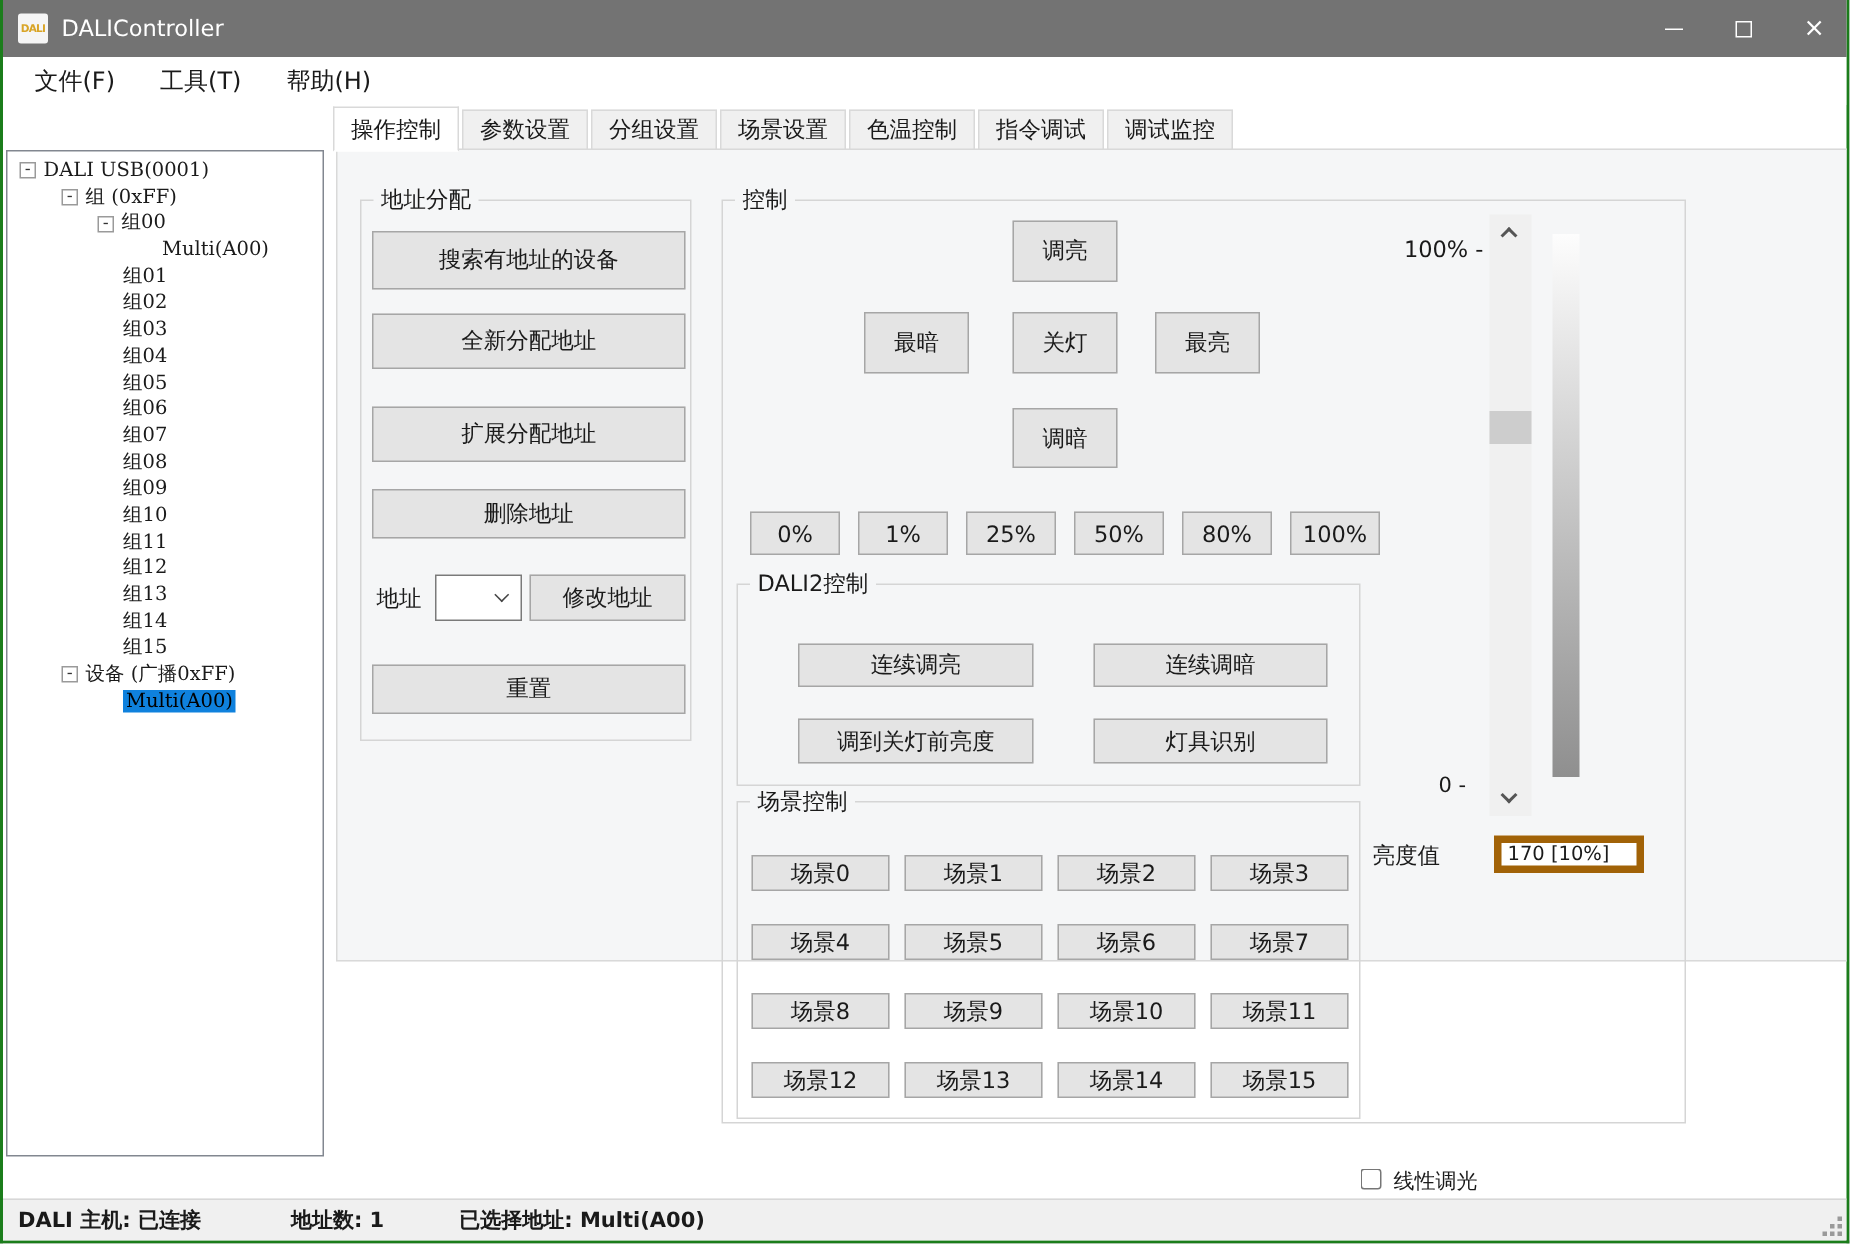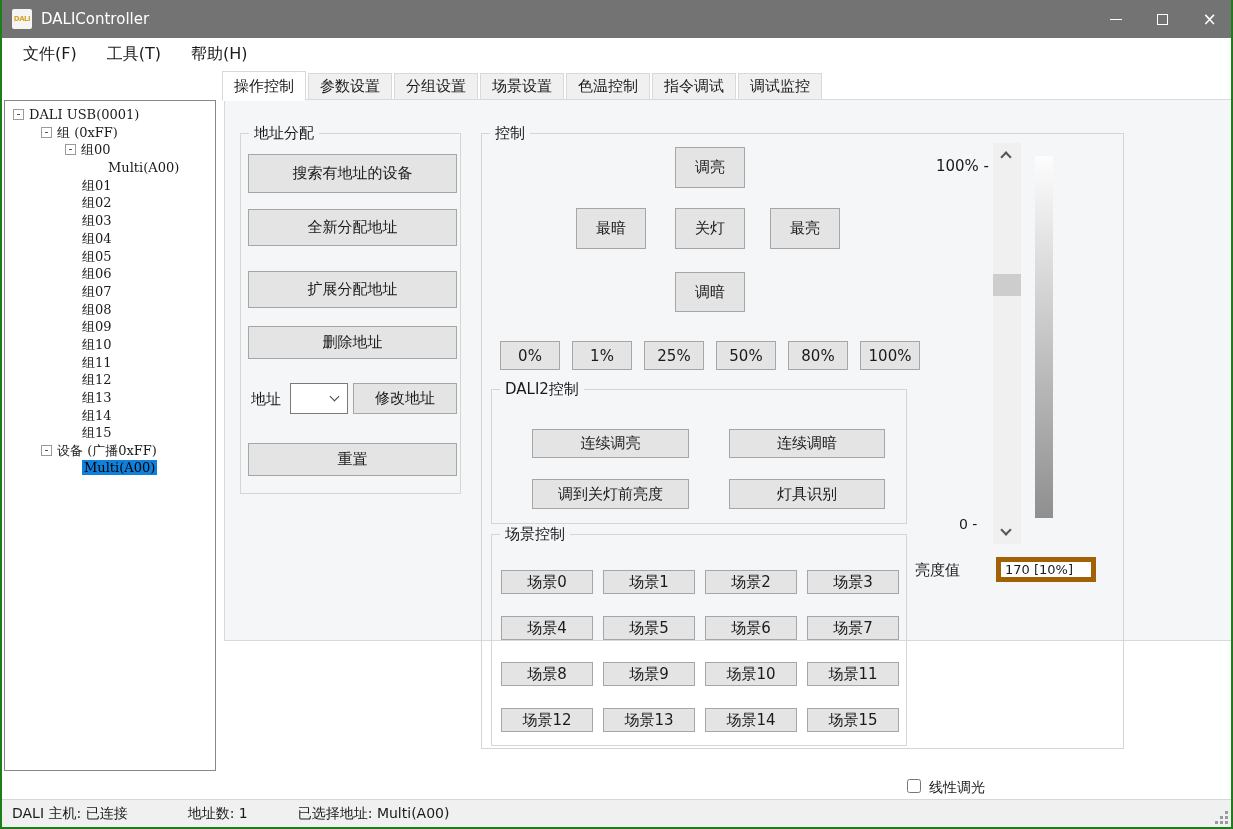--- a/index.html
+++ b/index.html
@@ -54,21 +54,21 @@
   .gradientbar { position:absolute; background:linear-gradient(180deg,#fdfdfd 0%,#8f8f8f 100%); }
   .value-box { position:absolute; background:#fff; border:5px solid #a16207; font-size:13px; display:flex; align-items:center; padding-left:4px; }
   
   #percent-row { position:absolute; display:flex; gap:12px; }
   #percent-row .btn { width:60px; height:29px; }
   #scene-grid { position:absolute; display:grid; grid-template-columns:repeat(4,92px); column-gap:10px; row-gap:22px; }
   #scene-grid .btn { height:24px; }
   
   .checkbox { position:absolute; width:14px; height:14px; border:1px solid #555; background:#fff; }
   .statusbar { position:absolute; left:0; bottom:0; width:100%; height:28px; background:#f0f0f0; border-top:1px solid #d7d7d7;
-               display:flex; align-items:center; font-size:14px; }
+               display:flex; align-items:center; font-size:14px;font-weight:bold; }
   .status-item { margin-left:10px; }
   .status-item.n2 { margin-left:60px; }
   .status-item.n3 { margin-left:50px; }
   .grip { position:absolute; right:3px; bottom:3px; width:3px; height:3px; background:#9a9a9a;
           box-shadow:-5px 0 #9a9a9a,-10px 0 #9a9a9a,0 -5px #9a9a9a,-5px -5px #9a9a9a,0 -10px #9a9a9a; }
 </style>
 </head>
 <body>
 
 <div class="window">

